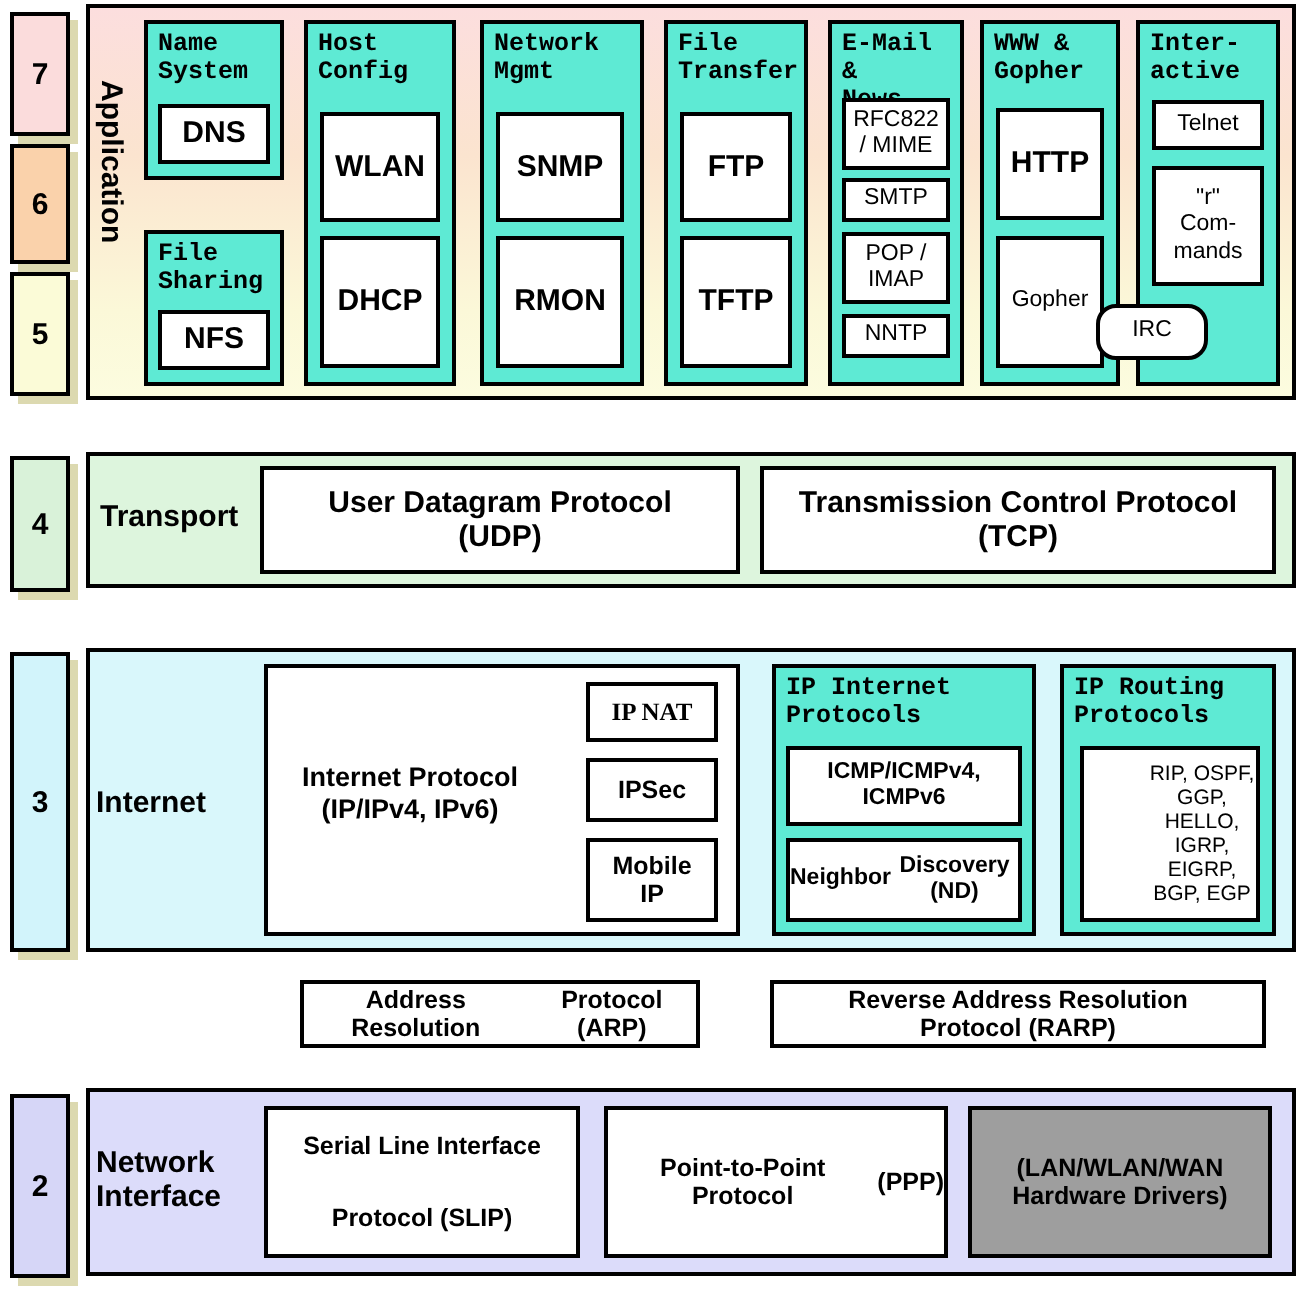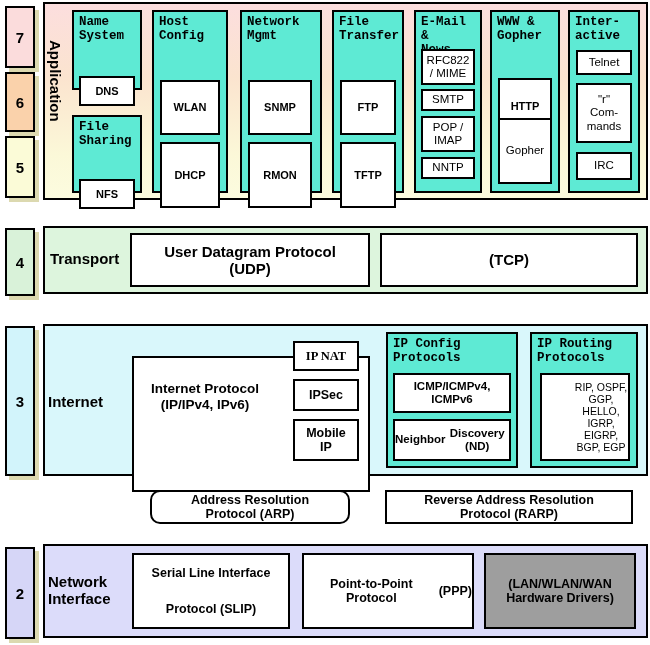--- a/index.html
+++ b/index.html
@@ -58,21 +58,21 @@
     box-sizing:border-box;
     display:flex;align-items:center;justify-content:center;
     text-align:center;line-height:1.15;z-index:4;
   }
   .pbox.b   {font-weight:bold;}
   .pbox.reg {font-weight:normal;}
   .pbox.gray{background:#9e9e9e;}
   .f10 {font-size:10.5px;padding-left:32px;}
   .f11 {font-size:11.5px;}
   .f12 {font-size:12.5px;}
-  .f13 {font-size:11px;margin-top:24px;}
+  .f13 {font-size:15px;}
   .f15 {font-size:15px;}
 </style>
 </head>
 <body>
 
 <div id="watermark">The TCP/IP Guide</div>
 
 <div class="tab" style="top:6px;height:58px;background:#fbdcdc;">
   <span>7</span>
 </div>
@@ -171,30 +171,31 @@
     <span>Inter-</span><br>
     <span>active</span>
   </div>
 </div>
 <div class="pbox reg f11" style="left:576px;top:50px;width:56px;height:25px;">Telnet</div>
 <div class="pbox reg f11" style="left:576px;top:83px;width:56px;height:60px;flex-direction:column;">
   <span>"r"</span>
   <span>Com-</span>
   <span>mands</span>
 </div>
-<div class="pbox reg f11" style="left:576px;top:152px;width:56px;height:28px;">IRC</div>
+<div class="pbox reg f11" style="left:548px;top:152px;width:56px;height:28px;border-radius:10px;">IRC</div>
 
 <div class="band" style="top:226px;width:605px;height:68px;background:#ddf5dd;"></div>
 <div class="band-label" style="left:50px;top:251px;">Transport</div>
 
 <div class="pbox b f15" style="left:130px;top:233px;width:240px;height:54px;flex-direction:column;">
   <span>User Datagram Protocol</span>
   <span>(UDP)</span>
 </div>
 <div class="pbox b f15" style="left:380px;top:233px;width:258px;height:54px;flex-direction:column;">
+  <span>Transmission Control Protocol</span>
   <span>(TCP)</span>
 </div>
 
 <div class="band" style="top:324px;width:605px;height:152px;background:#d9f7fb;"></div>
 <div class="band-label" style="left:48px;top:394px;">Internet</div>
 
 <div class="pbox f13" style="left:132px;top:332px;width:238px;height:136px;justify-content:flex-start;"></div>
 <div style="position:absolute;left:140px;top:381px;width:130px;text-align:center;
             font-size:13.5px;font-weight:bold;line-height:1.2;z-index:5;">
   <span>Internet Protocol</span><br>
@@ -202,21 +203,21 @@
 </div>
 <div class="pbox b f12" style="left:293px;top:341px;width:66px;height:30px;font-family:Liberation Serif, serif;">IP NAT</div>
 <div class="pbox b f12" style="left:293px;top:379px;width:66px;height:32px;">IPSec</div>
 <div class="pbox b f12" style="left:293px;top:419px;width:66px;height:42px;flex-direction:column;">
   <span>Mobile</span>
   <span>IP</span>
 </div>
 
 <div class="grp" style="left:386px;top:332px;width:132px;height:136px;">
   <div class="grp-title">
-    <span>IP Config</span><br>
+    <span>IP Internet</span><br>
     <span>Protocols</span>
   </div>
 </div>
 <div class="pbox b f11" style="left:393px;top:373px;width:118px;height:40px;flex-direction:column;">
   <span>ICMP/ICMPv4,</span>
   <span>ICMPv6</span>
 </div>
 <div class="pbox b f11" style="left:393px;top:419px;width:118px;height:42px;flex-direction:row;">
   <span>Neighbor</span>
   <span>Discovery (ND)</span>
@@ -228,21 +229,21 @@
     <span>Protocols</span>
   </div>
 </div>
 <div class="pbox reg f10" style="left:540px;top:373px;width:90px;height:88px;flex-direction:column;">
   <span>RIP, OSPF,</span>
   <span>GGP, HELLO,</span>
   <span>IGRP, EIGRP,</span>
   <span>BGP, EGP</span>
 </div>
 
-<div class="pbox b f12" style="left:150px;top:490px;width:200px;height:34px;flex-direction:column;border-radius:10px;">
+<div class="pbox b f12" style="left:150px;top:490px;width:200px;height:34px;flex-direction:row;">
   <span>Address Resolution</span>
   <span>Protocol (ARP)</span>
 </div>
 <div class="pbox b f12" style="left:385px;top:490px;width:248px;height:34px;flex-direction:column;">
   <span>Reverse Address Resolution</span>
   <span>Protocol (RARP)</span>
 </div>
 
 <div class="band" style="top:544px;width:605px;height:94px;background:#dcdcfa;"></div>
 <div class="band-label" style="left:48px;top:574px;">

